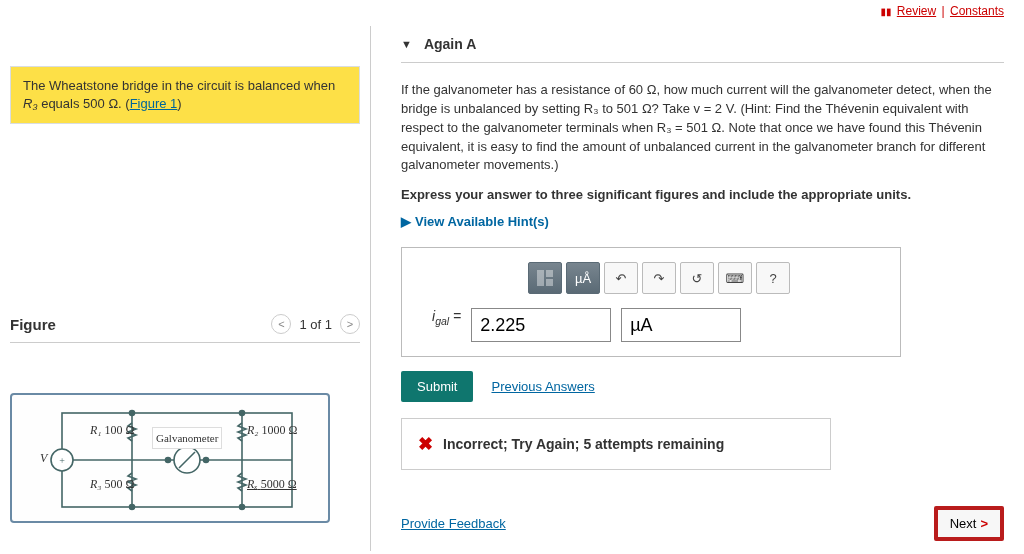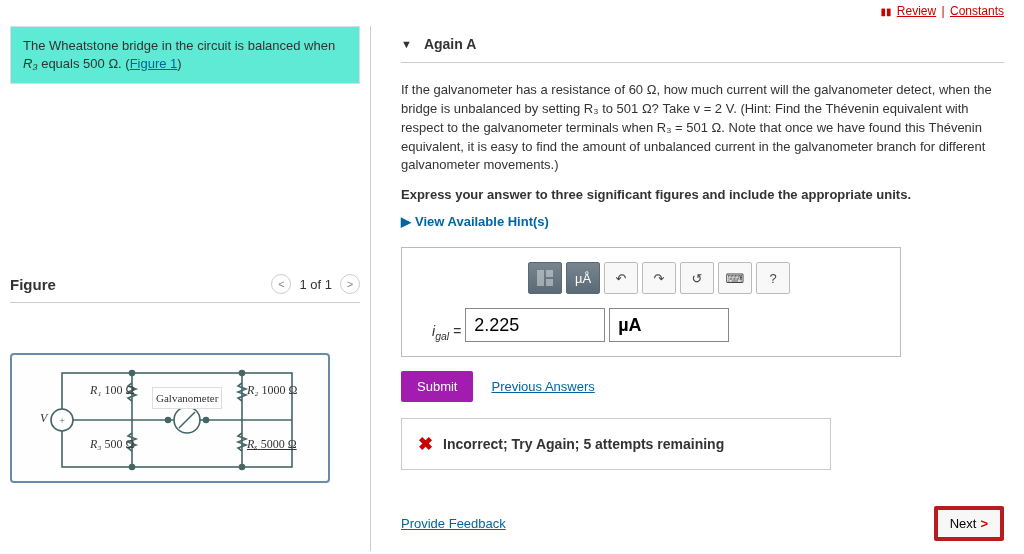--- a/index.html
+++ b/index.html
@@ -4,45 +4,45 @@
 <style>
   * { box-sizing: border-box; margin: 0; padding: 0; }
   body { font-family: Arial, Helvetica, sans-serif; font-size: 13px; color: #333; background: #fff; width:1024px; }
   .top-links { text-align: right; padding: 4px 20px 8px 0; font-size: 12px;}
   .top-links a { color: #c00; text-decoration: underline; cursor: pointer; }
   .top-links .sep { color: #c00; margin: 0 2px; }
   .top-links .icon { color:#c00; font-size:10px; margin-right:2px;}
   .content { display: flex; }
   .left-col { width: 370px; padding: 0 10px 10px 10px; }
   .right-col { flex: 1; border-left: 1px solid #ccc; padding: 0 20px 10px 30px; }
-  .problem-statement { background: #5eead4; border: 1px solid #d9dde1; padding: 10px 12px; font-size: 13px; line-height: 1.4;}
+  .problem-statement { background: #fde047; border: 1px solid #d9dde1; padding: 10px 12px; font-size: 13px; line-height: 1.4; margin-top: 40px;}
   .problem-statement a { color: #069; text-decoration: underline; }
   .fig-header { display: flex; align-items: center; justify-content: space-between; margin-top:190px; padding-bottom:8px; border-bottom:1px solid #ccc;}
   .fig-header h3 { font-size: 15px; font-weight: bold; }
   .fig-nav { display:flex; align-items:center; gap:8px; font-size:13px; }
   .fig-nav .navbtn { width:20px; height:20px; border:1px solid #ccc; border-radius:50%; display:flex; align-items:center; justify-content:center; color:#888; font-size:11px; cursor:pointer;}
   .circuit { margin-top:50px; width:320px; height:130px; border:2px solid #6a8aa5; border-radius:4px; background:#fefefe; position:relative; font-family: 'Times New Roman', serif;}
   .part-header { display:flex; align-items:center; gap:12px; border-bottom:1px solid #ccc; padding:10px 0 10px 0; margin-bottom:18px;}
   .part-header .caret { font-size:11px;}
   .part-header h4 { font-size:14px; font-weight:bold;}
   .question-text { font-size:13px; line-height:1.45; margin-bottom:12px;}
   .bold-line { font-weight:bold; margin-bottom:12px; font-size:13px;}
   .hint-link { color:#0066a1; font-weight:bold; font-size:13px; cursor:pointer; margin-bottom:18px; display:inline-block;}
   .hint-link .tri { display:inline-block; margin-right:4px;}
   .answer-box { border:1px solid #bbb; padding:14px 14px 14px 30px; width:500px; margin-bottom:14px;}
   .tool-row { display:flex; align-items:center; justify-content:center; gap:4px; margin-bottom:14px;}
   .tool-btn { height:32px; min-width:34px; display:flex; align-items:center; justify-content:center; border:1px solid #5a6a75; background: linear-gradient(#78858f,#5a6a75); color:#fff; font-size:13px; cursor:pointer; border-radius:2px;}
   .tool-btn.light { background:#f8f8f8; color:#444; border:1px solid #bbb;}
-  .input-row { display:flex; align-items:flex-end; gap:4px;}
+  .input-row { display:flex; align-items:flex-start; gap:10px;}
   .input-row .lbl { font-style:italic; font-size:14px;}
   .input-row input { height:34px; border:1px solid #888; padding:0 8px; font-size:18px;}
   .val-input { width:140px;}
-  .unit-input { width:120px;font-weight:bold;}
+  .unit-input { width:120px;}
   .submit-row { display:flex; align-items:center; gap:18px; margin-bottom:16px;}
-  .submit-btn { background:#a21caf; color:#fff; border:none; padding:8px 16px; font-size:13px; cursor:pointer; border-radius:2px;}
+  .submit-btn { background:#0f766e; color:#fff; border:none; padding:8px 16px; font-size:13px; cursor:pointer; border-radius:2px;}
   .prev-ans { color:#0066a1; text-decoration:underline; font-size:13px; cursor:pointer;}
   .feedback-box { border:1px solid #ccc; padding:14px 16px; width:430px; display:flex; align-items:center; gap:10px; font-weight:bold; font-size:14px;}
   .feedback-box .x { color:#c00; font-size:18px; font-weight:bold;}
   .bottom-row { display:flex; justify-content:space-between; align-items:center; margin-top:36px;}
   .provide-fb { color:#0066a1; text-decoration:underline; font-size:13px; cursor:pointer;}
   .next-btn { border:4px solid #b91c1c; background:#f7f7f7; padding:6px 12px; font-size:13px; cursor:pointer; border-radius:2px;}
   .next-btn b { color:#c00; margin-left:4px;}
   sub { font-size:0.75em;}
   
   .circ-lbl { position:absolute; font-size:12px;}

